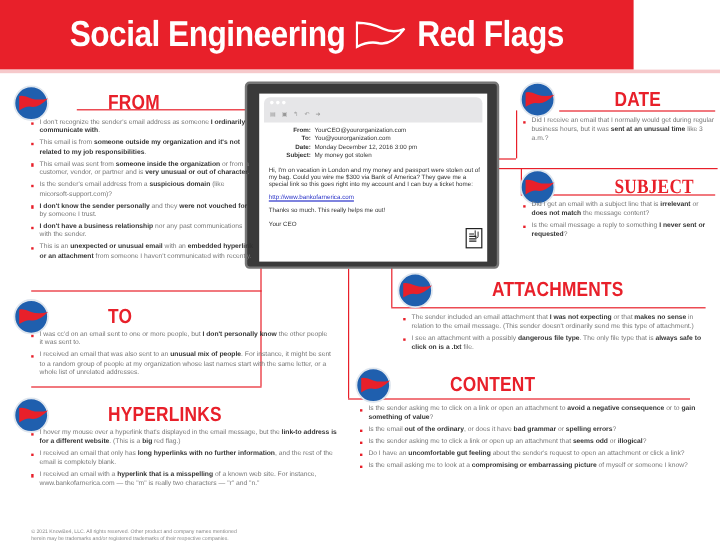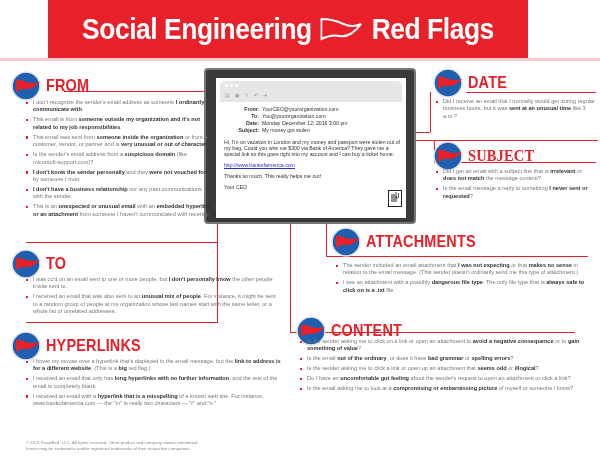--- a/index.html
+++ b/index.html
@@ -1,22 +1,22 @@
 <!DOCTYPE html>
 <html><head>
 <meta charset="utf-8">
 <style>
   * { margin:0; padding:0; box-sizing:border-box; }
   body { width:600px; height:467px; background:#fff; font-family:"Liberation Sans", sans-serif; position:relative; overflow:hidden; color:#555; }
-  .header { position:absolute; left:0; top:0; width:480px; height:58px; background:#e8202a; display:flex; align-items:center; justify-content:center;margin-left:48px; }
+  .header { position:absolute; left:0; top:0; width:528px; height:58px; background:#e8202a; display:flex; align-items:center; justify-content:center; }
   .header-title { font-family:"Liberation Sans", sans-serif; font-weight:bold; font-size:30px; color:#fff; letter-spacing:-0.5px; transform:scaleX(0.88); display:flex; align-items:center; gap:8px; }
   .flag-svg { width:52px; height:26px; }
   .hdr-line { position:absolute; left:0; top:58px; width:600px; height:3px; background:#f6c9cb; }
 
-  .section-head { position:absolute; display:flex; align-items:center; }
+  .section-head { position:absolute; display:flex; align-items:center;gap:44px; }
   .badge { width:32px; height:32px; position:relative; }
   .sec-title { font-weight:bold; color:#e8202a; font-size:17px; margin-left:4px; transform:scaleX(0.85); transform-origin:left center; letter-spacing:0.2px; }
   .rule { position:absolute; background:#e8202a; height:1px; }
   .vrule { position:absolute; background:#e8202a; width:1px; }
 
   ul.items { position:absolute; list-style:none; font-size:5.6px; line-height:7.4px; color:#777; }
   ul.items li { position:relative; padding-left:7px; margin-bottom:2.6px; }
   ul.items li::before { content:""; position:absolute; left:0; top:2.6px; width:2.4px; height:2.4px; background:#e8202a; }
   b { color:#333; font-weight:bold; }
 
@@ -185,21 +185,21 @@
           <circle cx="16" cy="16" r="14" fill="#1f5fae"></circle>
           <circle cx="16" cy="16" r="14" fill="none" stroke="#dfe6ee" stroke-width="1.5"></circle>
           <path d="M6 10 L6 22 Q12 18 16 19 Q22 20 30 12 Q22 14 16 12 Q10 9 6 10 Z" fill="#e8202a"></path>
         </svg></span>
       <span class="sec-title">ATTACHMENTS</span>
     </div>
     <ul class="items" style="left: 336px; top: 262px; width: 250px;">
       <li><span>The sender included an email attachment that </span><b>I was not expecting</b><span> or that </span><b>makes no sense</b><span> in relation to the email message. (This sender doesn't ordinarily send me this type of attachment.)</span></li>
       <li><span>I see an attachment with a possibly </span><b>dangerous file type</b><span>. The only file type that is </span><b>always safe to click on is a .txt</b><span> file.</span></li>
     </ul>
-    <div class="section-head" style="left: 295px; top: 315px;">
+    <div class="section-head" style="left: 295px; top: 305px;">
       <span class="badge"><svg viewBox="0 0 32 32" width="32" height="32">
           <circle cx="16" cy="16" r="14" fill="#1f5fae"></circle>
           <circle cx="16" cy="16" r="14" fill="none" stroke="#dfe6ee" stroke-width="1.5"></circle>
           <path d="M6 10 L6 22 Q12 18 16 19 Q22 20 30 12 Q22 14 16 12 Q10 9 6 10 Z" fill="#e8202a"></path>
         </svg></span>
       <span class="sec-title">CONTENT</span>
     </div>
     <ul class="items" style="left: 300px; top: 338px; width: 290px;">
       <li><span>Is the sender asking me to click on a link or open an attachment to </span><b>avoid a negative consequence</b><span> or to </span><b>gain something of value</b><span>?</span></li>
       <li><span>Is the email </span><b>out of the ordinary</b><span>, or does it have </span><b>bad grammar</b><span> or </span><b>spelling errors</b><span>?</span></li>

